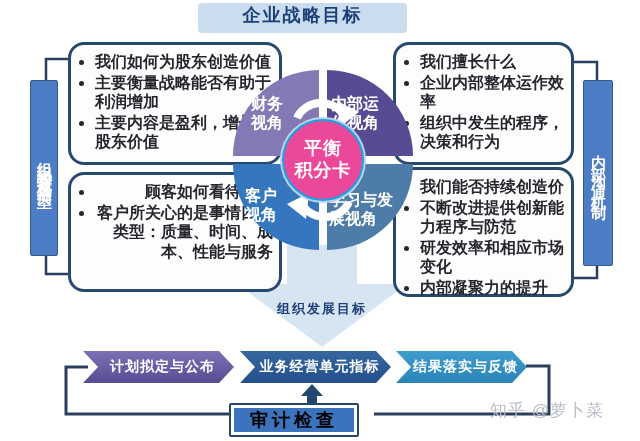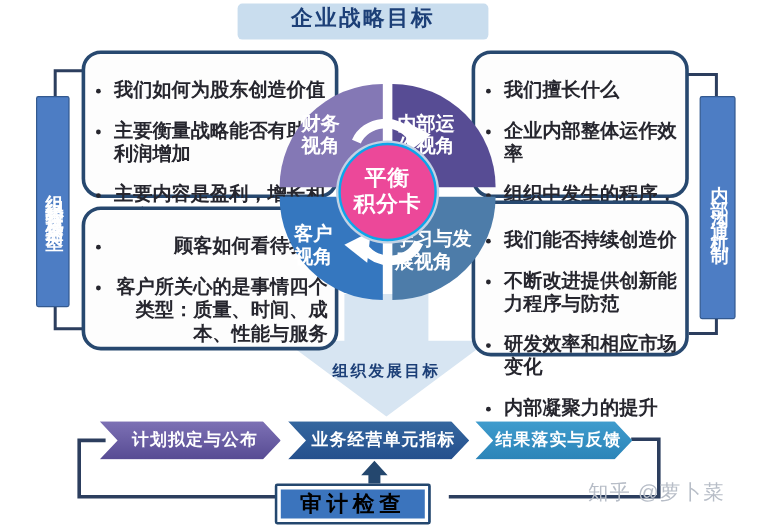--- a/index.html
+++ b/index.html
@@ -29,21 +29,20 @@
     border-radius:16px; padding:7px 6px 4px 2px; z-index:2;
   }
   .box-financial { left:68px;  top:42px;  width:214px; height:123px; }
   .box-internal  { left:393px; top:42px;  width:181px; height:123px; }
   .box-customer  { left:68px;  top:172px; width:214px; height:120px;text-align:right; }
   .box-learning  { left:393px; top:167px; width:181px; height:130px; }
   .info-box ul { margin:0; padding-left:22px; list-style:disc; }
   .info-box li {
     font-size:16px; font-weight:bold; color:#26262e; line-height:1.22;
     margin-bottom:1px;
-    margin-top:14px;
   }
   .quad-wrap { position:absolute; left:233px; top:70px; width:180px; height:180px; z-index:3; }
   .quad { position:absolute; width:86px; height:86px; }
   .quad-financial { left:0;    top:0;    background:#8478b5; border-radius:100% 0 0 0; }
   .quad-internal  { left:94px; top:0;    background:#574c94; border-radius:0 100% 0 0; }
   .quad-customer  { left:0;    top:94px; background:#3577bf; border-radius:0 0 0 100%; }
   .quad-learning  { left:94px; top:94px; background:#4d7ca9; border-radius:0 0 100% 0; }
   .quad-label {
     position:absolute; color:#fff; font-weight:bold; font-size:16px;
     line-height:1.2; white-space:pre-line; text-align:left; z-index:4;

